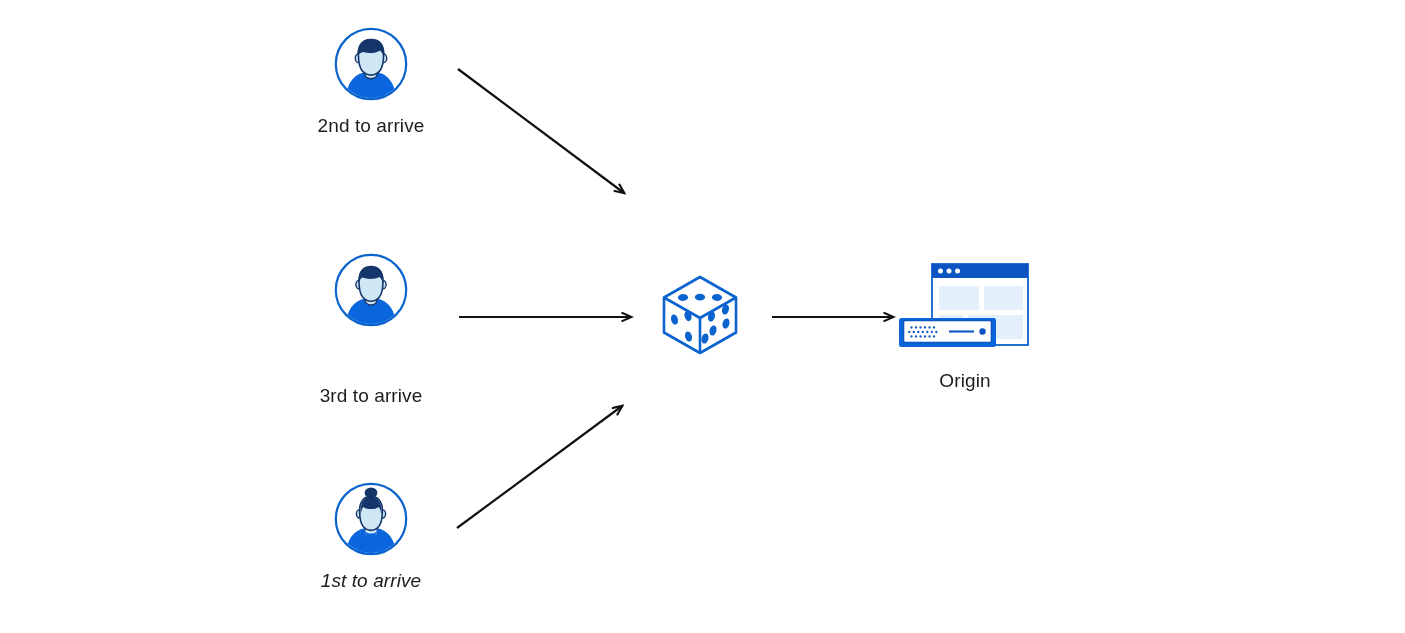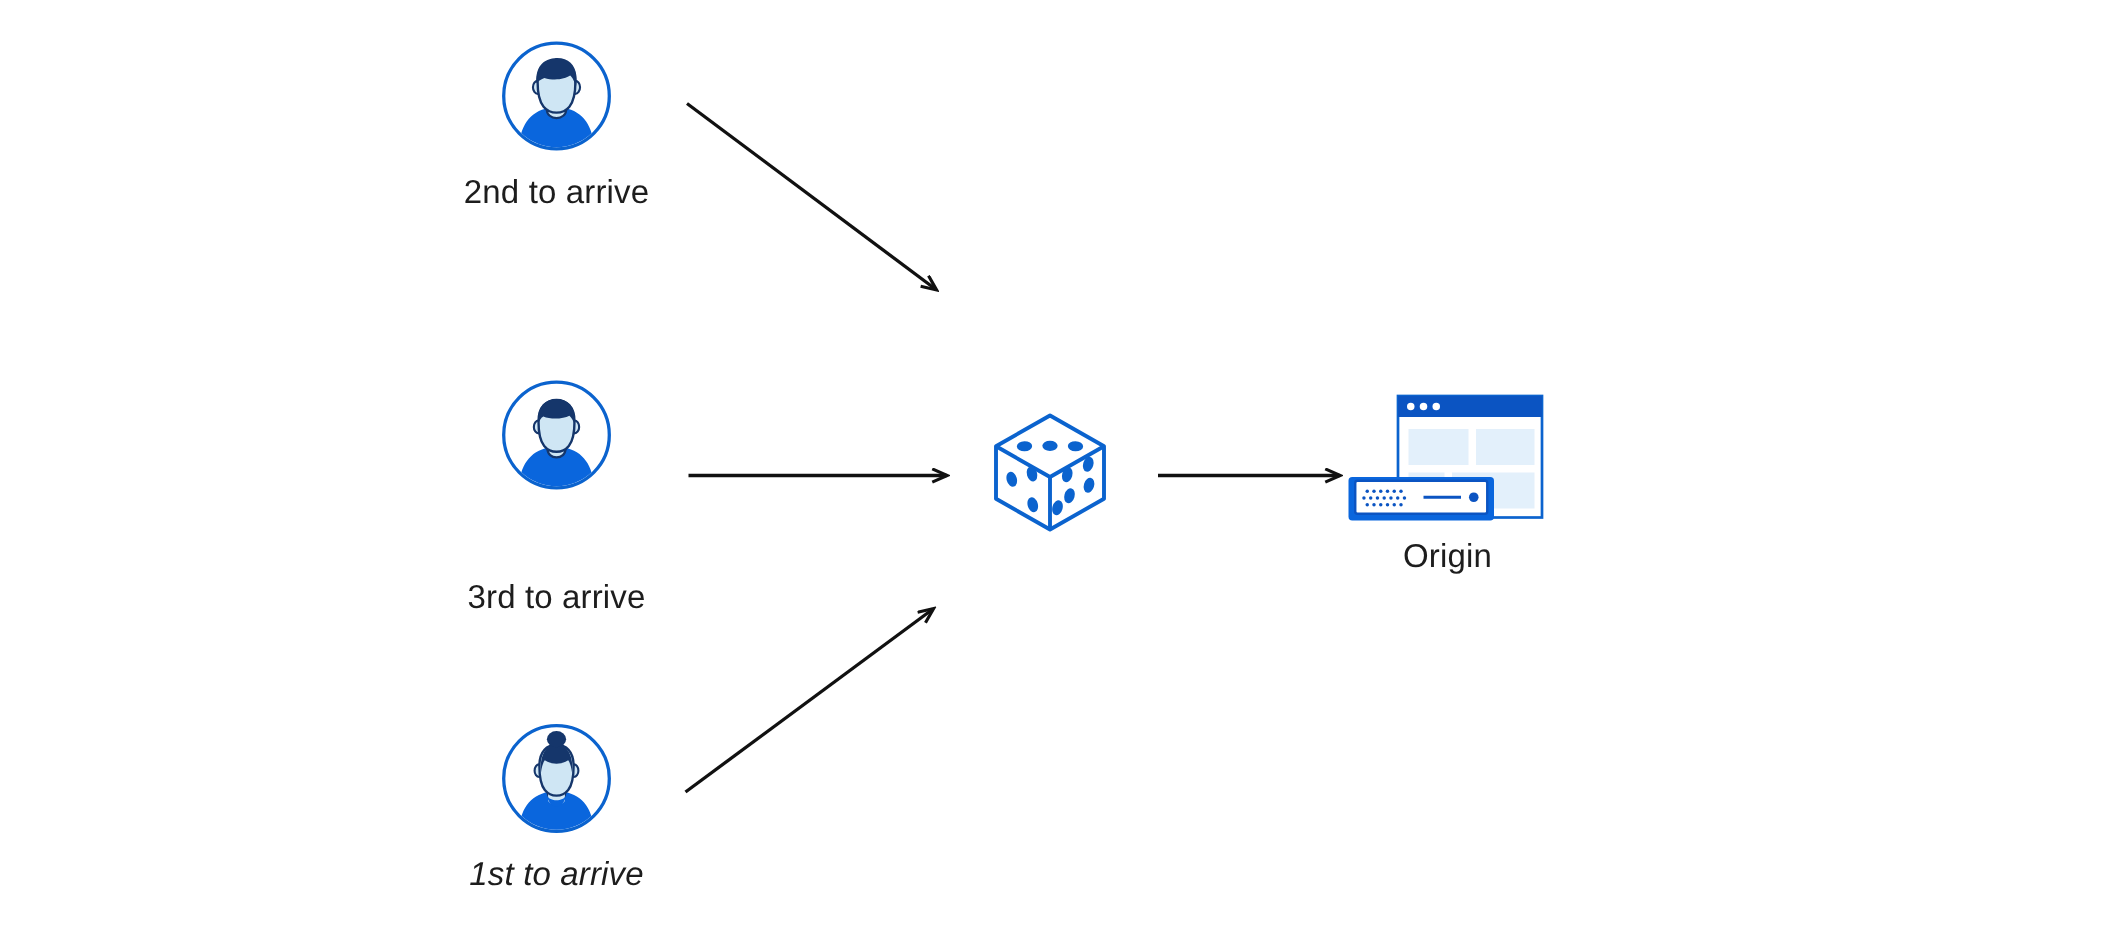--- a/index.html
+++ b/index.html
@@ -18,31 +18,31 @@
     overflow: hidden;
   }
   .node {
     position: absolute;
     display: flex;
     flex-direction: column;
     align-items: center;
   }
   .node-label {
     font-family: "Liberation Sans", sans-serif;
-    font-size: 22px;
+    font-size: 19px;
     color: #1d1d1d;
     letter-spacing: 0.1px;
     white-space: nowrap;
     text-align: center;
   }
   .avatar-wrap { width: 74px; height: 74px; }
   .avatar-label { margin-top: 14px; }
   .dice-wrap { width: 86px; height: 86px; }
   .origin-wrap { width: 140px; height: 100px; }
-  .origin-label { margin-top: 0; }
+  .origin-label { margin-top: 12px; }
   svg { display: block; overflow: visible; }
   #arrow-layer {
     position: absolute;
     left: 0; top: 0;
     width: 1405px;
     height: 633px;
     pointer-events: none;
   }
 </style>
 </head>

